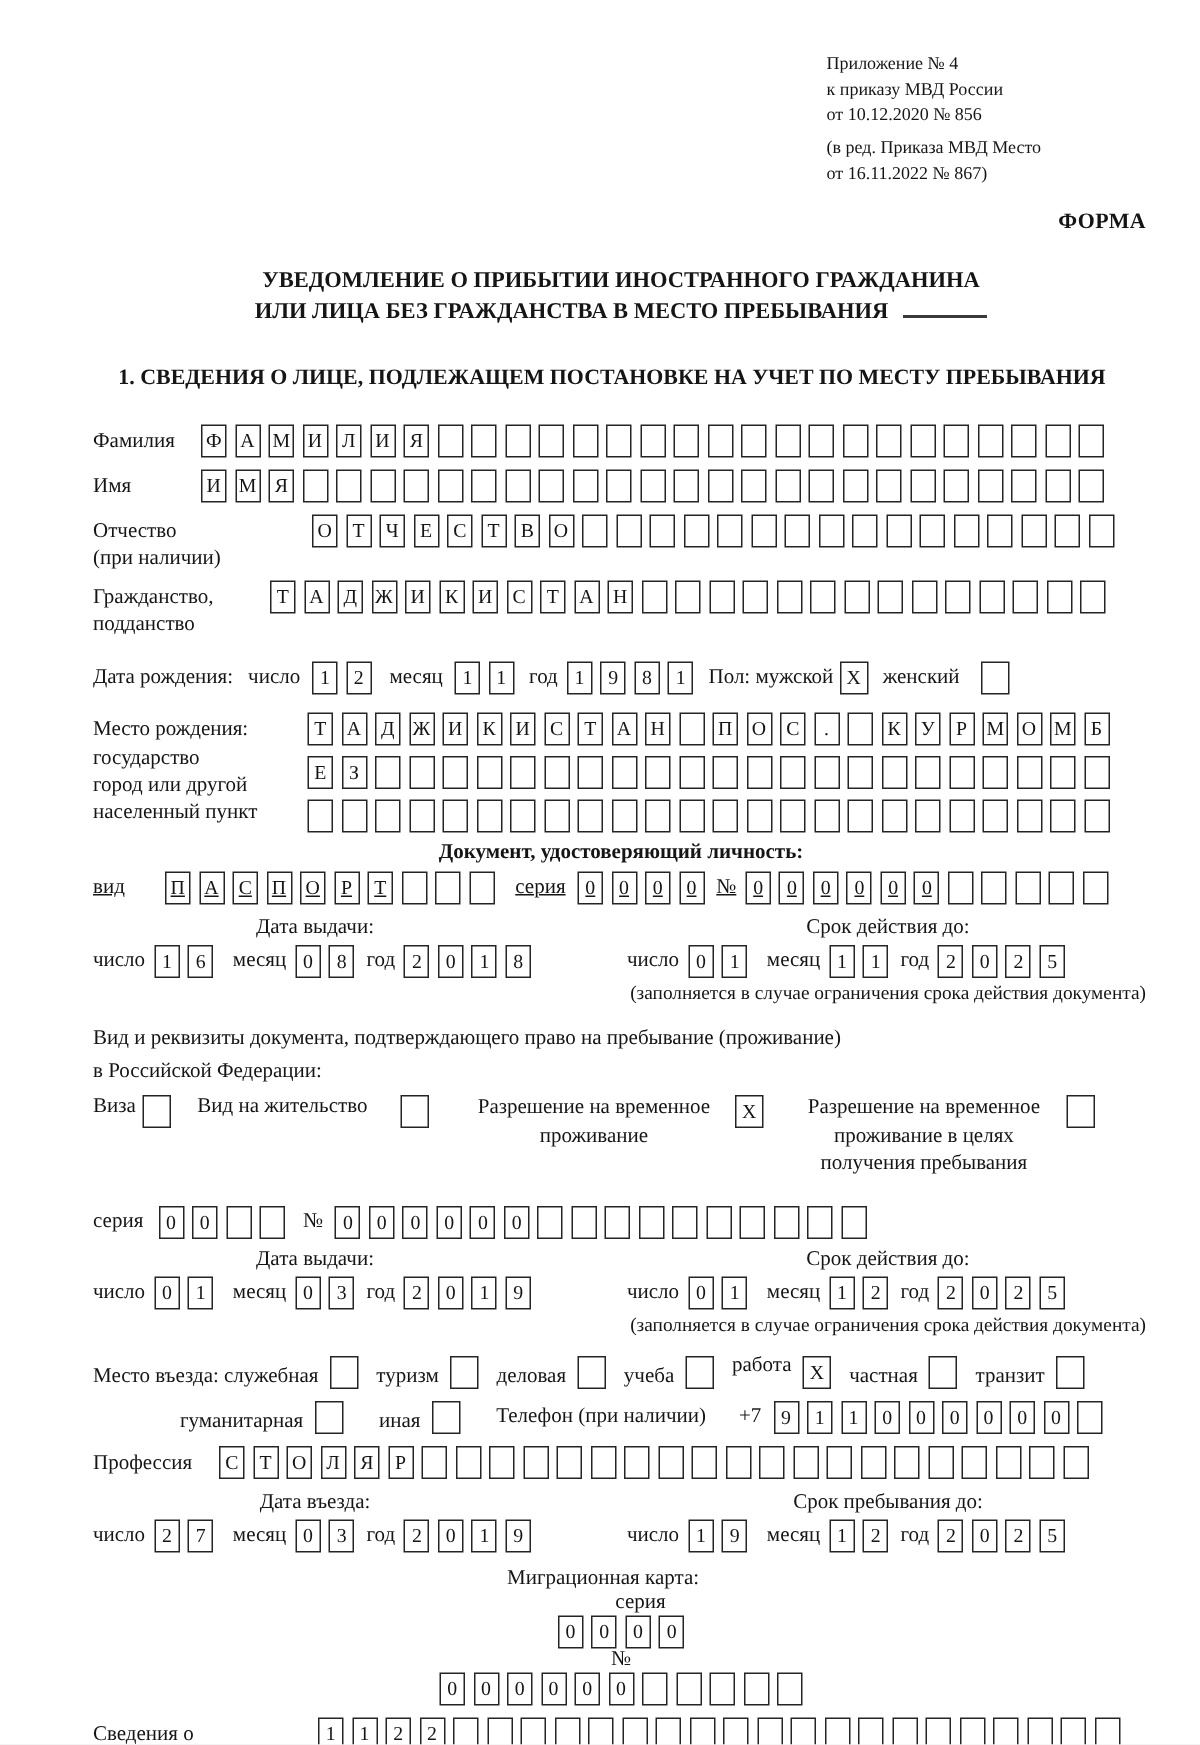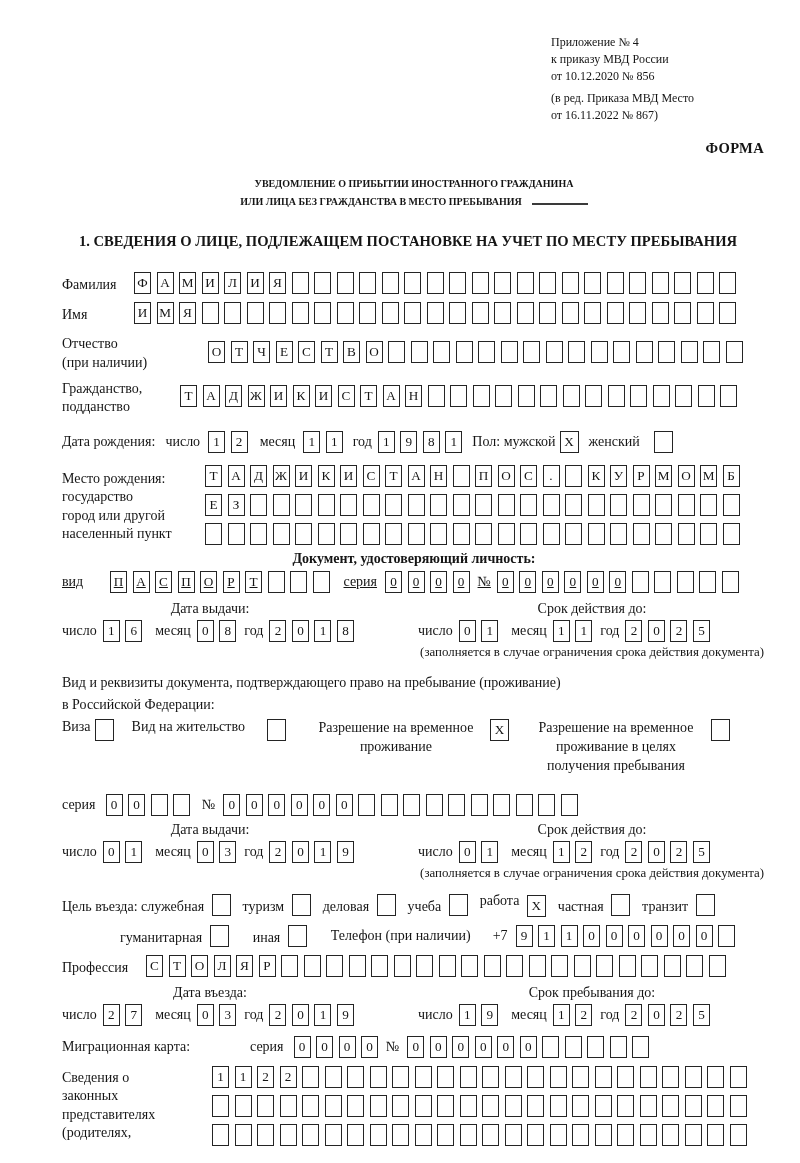--- a/index.html
+++ b/index.html
@@ -5,24 +5,24 @@
   html,body{margin:0;padding:0;background:#e9e9e9;}
   .page{
     width:800px;height:1163px;margin:0 auto;background:#ffffff;
     box-sizing:border-box;padding:34px 34px 16px 62px;
     font-family:"Liberation Serif","DejaVu Serif",serif;color:#151515;
     overflow:hidden;position:relative;
   }
   .hdr{width:205px;margin-left:auto;margin-right:10px;font-size:12px;line-height:1.4;}
   .hdr .sub{margin-top:6px;}
   .forma{text-align:right;font-weight:bold;font-size:14.6px;margin-top:16px;margin-right:2px;letter-spacing:.3px;}
-  .title{margin-top:20px;text-align:center;font-weight:bold;font-size:10px;line-height:1.42;}
+  .title{margin-top:20px;text-align:center;font-weight:bold;font-size:15px;line-height:1.42;}
   .blankline{display:inline-block;width:56px;border-bottom:2px solid #3a3a3a;height:12px;margin-left:10px;}
   .sect{margin-top:24px;font-weight:bold;font-size:14.6px;text-align:center;white-space:nowrap;margin-left:-12px;}
-  .row{display:flex;align-items:center;margin-top:8px;}
+  .row{display:flex;align-items:flex-start;margin-top:8px;}
   .lbl{font-size:14px;line-height:1.3;padding-top:3px;flex-shrink:0;}
   .lbl .l2{display:block;}
   .boxes{display:flex;gap:5.5px;flex-wrap:nowrap;}
   .cell{
     display:inline-block;box-sizing:content-box;width:15px;height:20px;
     border:1.6px solid #242424;text-align:center;font-size:13.2px;line-height:20px;
     background:#fff;flex-shrink:0;
   }
   .checkbox{width:17px;margin:0 4px;vertical-align:-5px;}
   .inl{font-size:14px;}
@@ -496,21 +496,21 @@
             <span class="cell">2</span>
             <span class="cell">5</span>
           </span>
       </div>
     </div>
   </div>
   <div class="note">(заполняется в случае ограничения срока действия документа)</div>
 
   <div class="purpose">
     <span class="opt">
-      <span>Цель въезда: служебная</span>
+      <span>Место въезда: служебная</span>
       <span class="cell checkbox"></span>
     </span>
     <span class="opt">
       <span>туризм</span>
       <span class="cell checkbox"></span>
     </span>
     <span class="opt">
       <span>деловая</span>
       <span class="cell checkbox"></span>
     </span>
@@ -631,21 +631,21 @@
         <span class="boxes">
             <span class="cell">2</span>
             <span class="cell">0</span>
             <span class="cell">2</span>
             <span class="cell">5</span>
           </span>
       </div>
     </div>
   </div>
 
-  <div class="row" style="margin-top:10px;align-items:center;">
+  <div class="row" style="margin-top:10px;align-items:center;flex-direction:column;">
     <span class="inl" style="width:152px;">Миграционная карта:</span>
     <span class="inl" style="margin:0 10px 0 36px;">серия</span>
     <span class="boxes">
         <span class="cell">0</span>
         <span class="cell">0</span>
         <span class="cell">0</span>
         <span class="cell">0</span>
       </span>
     <span class="inl" style="margin:0 8px 0 8px;">№</span>
     <span class="boxes">

